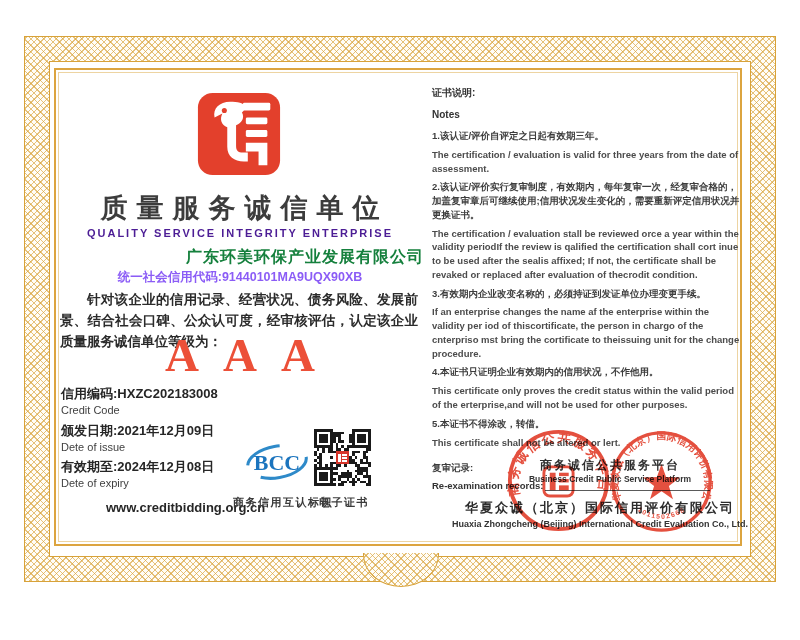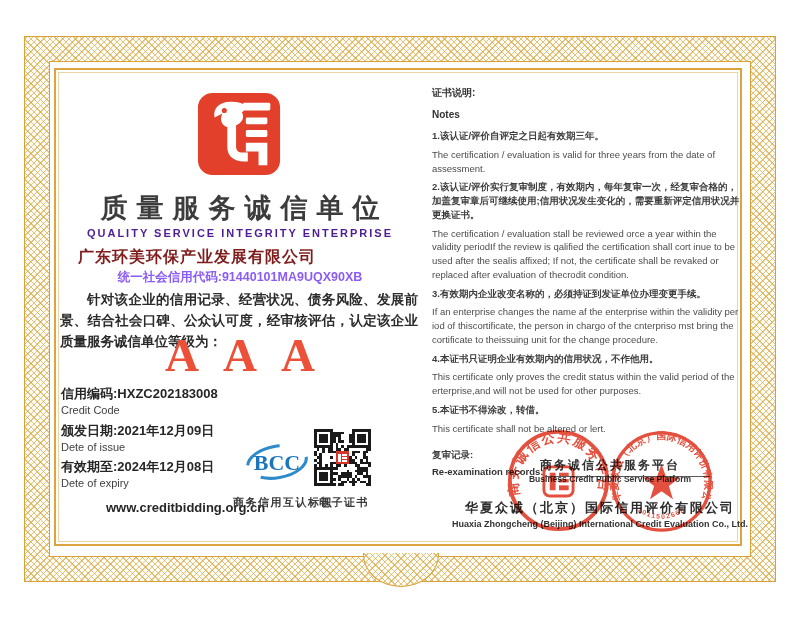--- a/index.html
+++ b/index.html
@@ -23,22 +23,22 @@
       #fffdf7; }
   .inner-frame { position:absolute; left:54px; top:68px; width:688px; height:478px;
     border:2px solid #DCA43F; outline:1px solid #EDD4A2; outline-offset:-5px; }
 
   
   .xin-logo { position:absolute; left:195px; top:86px; width:88px; height:96px; }
   .title { position:absolute; left:56px; top:190px; width:368px; text-align:center;
     font-size:27px; font-weight:bold; color:#3c3c3c; letter-spacing:9px; padding-left:9px; white-space:nowrap; }
   .subtitle { position:absolute; left:56px; top:227px; width:368px; text-align:center;
     font-size:11px; font-weight:bold; color:#4c1d95; letter-spacing:2px; white-space:nowrap; }
-  .company { position:absolute; left:56px; top:247px; width:368px; text-align:left;
-    font-size:16px; font-weight:bold; color:#7f1d1d; letter-spacing:1px;padding-left:22px; }
+  .company { position:absolute; left:56px; top:247px; width:368px; text-align:right;
+    font-size:16px; font-weight:bold; color:#15803d; letter-spacing:1px;padding-left:22px; }
   .uscc { position:absolute; left:56px; top:269px; width:368px; text-align:center;
     font-size:12.5px; font-weight:bold; color:#8b5cf6; }
   .statement { position:absolute; left:60px; top:290px; width:358px;
     font-size:13.5px; font-weight:bold; color:#2b2b2b; line-height:1.55;
     text-indent:2em; text-align:justify; }
   .rating { position:absolute; left:56px; top:328px; width:368px; text-align:center;
     font-family:"Liberation Serif","DejaVu Serif",serif; font-weight:bold;
     font-size:47px; color:#EC5038; letter-spacing:24px; padding-left:24px; }
   .field { position:absolute; left:61px; }
   .f-credit { top:385px; } .f-issue { top:422px; } .f-expiry { top:458px; } .f-query { top:497px; }
@@ -51,21 +51,21 @@
   .qr { position:absolute; left:314px; top:429px; width:57px; height:57px; }
   .badge-label { position:absolute; top:495px; font-size:11px; font-weight:bold;
     color:#3a3a3a; letter-spacing:1.5px; white-space:nowrap; }
   .bl-bcc { left:233px;text-align:right; } .bl-qr { left:319px; }
 
   
   .notes { position:absolute; left:432px; top:86px; width:308px; }
   .notes p { margin:0 0 5px 0; line-height:1.45; }
   .n-head { font-size:10px; font-weight:bold; color:#333; margin-bottom:7px !important; }
   .notes .cn { font-size:9.5px; font-weight:bold; color:#3d3d3d; }
-  .notes .en { font-size:9.5px; color:#4c4c4c; }
+  .notes .en { font-size:9.5px; color:#4c4c4c;font-weight:bold; }
   .reexam { margin-top:12px; width:278px; }
   .re-line { display:flex; align-items:flex-end; }
   .re-line .en { font-size:9.5px; font-weight:bold; color:#333; white-space:nowrap; }
   .fill-line { flex:1; border-bottom:1px solid #5a5a5a; height:11px; margin-left:2px; }
 
   
   .plat-cn { position:absolute; left:470px; top:457px; width:280px; text-align:center;
     font-size:12px; font-weight:bold; color:#2f2f2f; letter-spacing:2px; }
   .plat-en { position:absolute; left:470px; top:474px; width:280px; text-align:center;
     font-size:8.5px; font-weight:bold; color:#333; }

